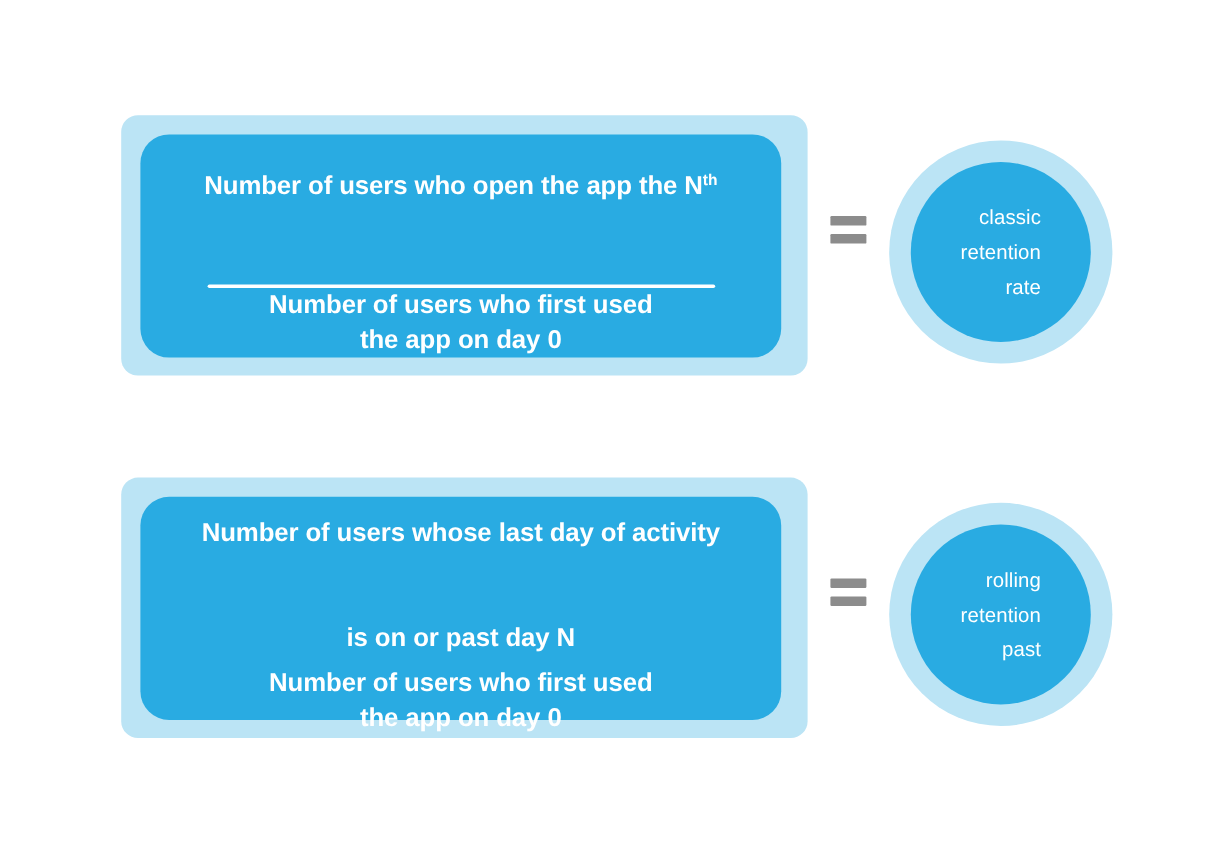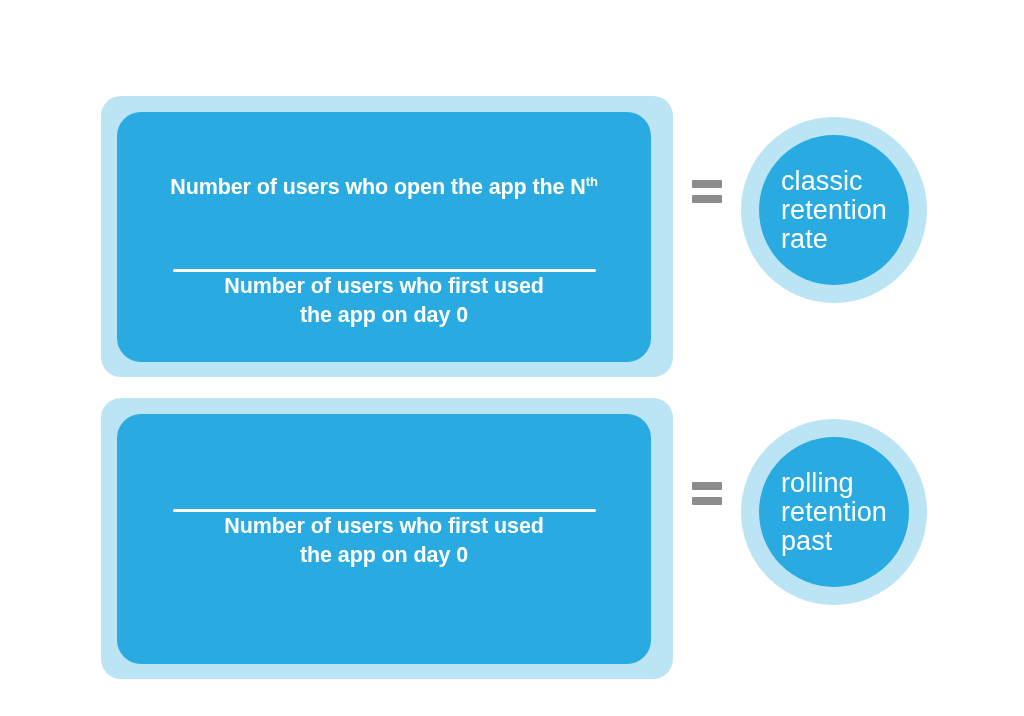--- a/index.html
+++ b/index.html
@@ -30,23 +30,23 @@
   }
   .formula-row.row-1 { top: 96px; }
   .formula-row.row-2 { top: 398px; }
 
   
   .fraction-card {
     position: absolute;
     left: 101px;
     top: 0;
     width: 572px;
-    height: 281px;
+    height: 217px;
     background: #bbe4f5;
-    border-radius: 20px;
+    border-radius: 14px;
     box-sizing: border-box;
   }
 
   .fraction-inner {
     position: absolute;
     left: 16px;
     top: 16px;
     right: 22px;
     bottom: 15px;
     background: #29abe2;
@@ -121,23 +121,23 @@
     width: 150px;
     height: 150px;
     border-radius: 50%;
     background: #29abe2;
     display: flex;
     align-items: center;
     justify-content: center;
   }
   .result-label {
     color: #ffffff;
-    font-size: 27px;
+    font-size: 17px;
     line-height: 29px;
-    text-align: left;
+    text-align: right;
     white-space: pre-line;
     letter-spacing: 0.1px;
   }
 </style>
 </head>
 <body>
 
 <div class="canvas">
 
   <div class="formula-row row-1">
@@ -171,20 +171,25 @@
       </div>
     </div>
 
   </div>
 
   <div class="formula-row row-2">
 
     <div class="fraction-card">
       <div class="fraction-inner">
 
+        <div class="frac-part frac-numerator">
+          <span>Number of users whose last day of activity</span><span class="sup"></span>
+          <br>
+          <span>is on or past day N</span>
+        </div>
 
         <div class="frac-bar"></div>
 
         <div class="frac-part frac-denominator">Number of users who first used
 the app on day 0</div>
 
       </div>
     </div>
 
     <div class="equals">

